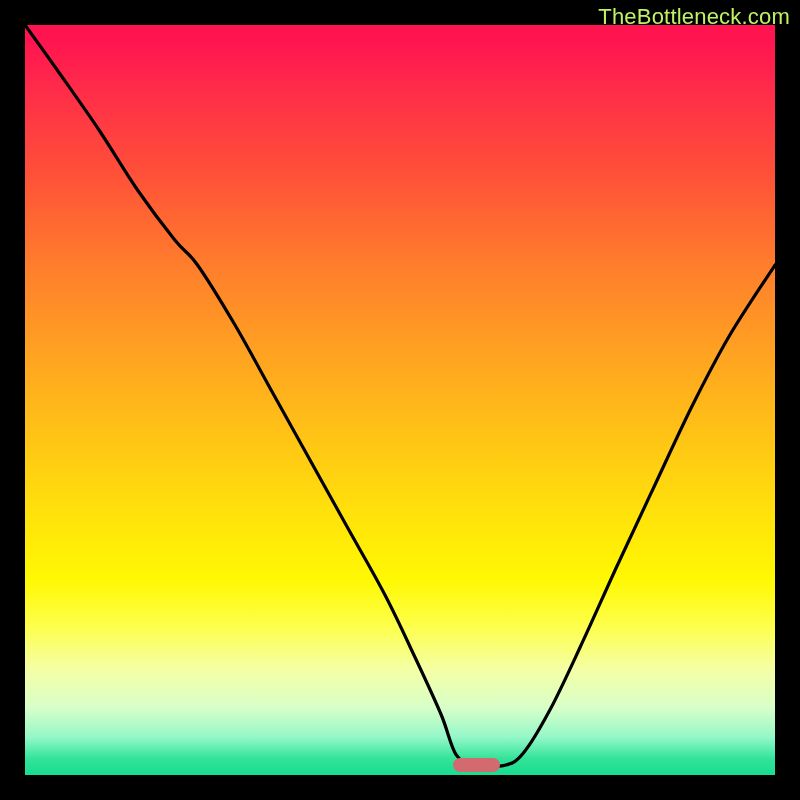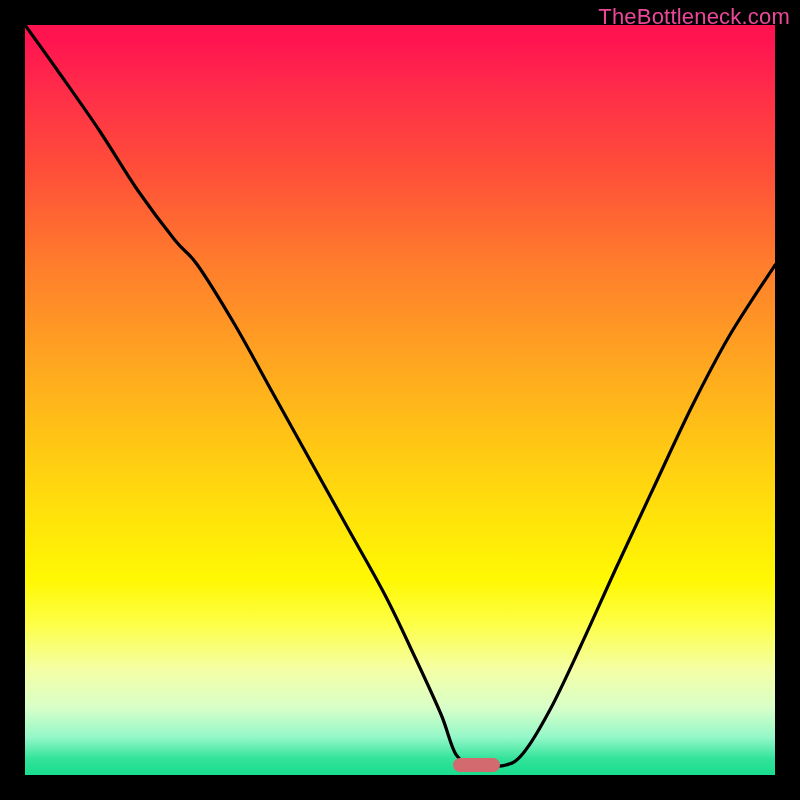--- a/index.html
+++ b/index.html
@@ -14,21 +14,21 @@
   .frame {
     position: relative;
     width: 800px;
     height: 800px;
     background: #000;
   }
   .watermark {
     position: absolute;
     top: 4px;
     right: 10px;
-    color: #ec4899;
+    color: #bef264;
     font-size: 22px;
     font-weight: 500;
     letter-spacing: 0.2px;
     z-index: 10;
     user-select: none;
   }
   .plot-area {
     position: absolute;
     left: 25px;
     top: 25px;

